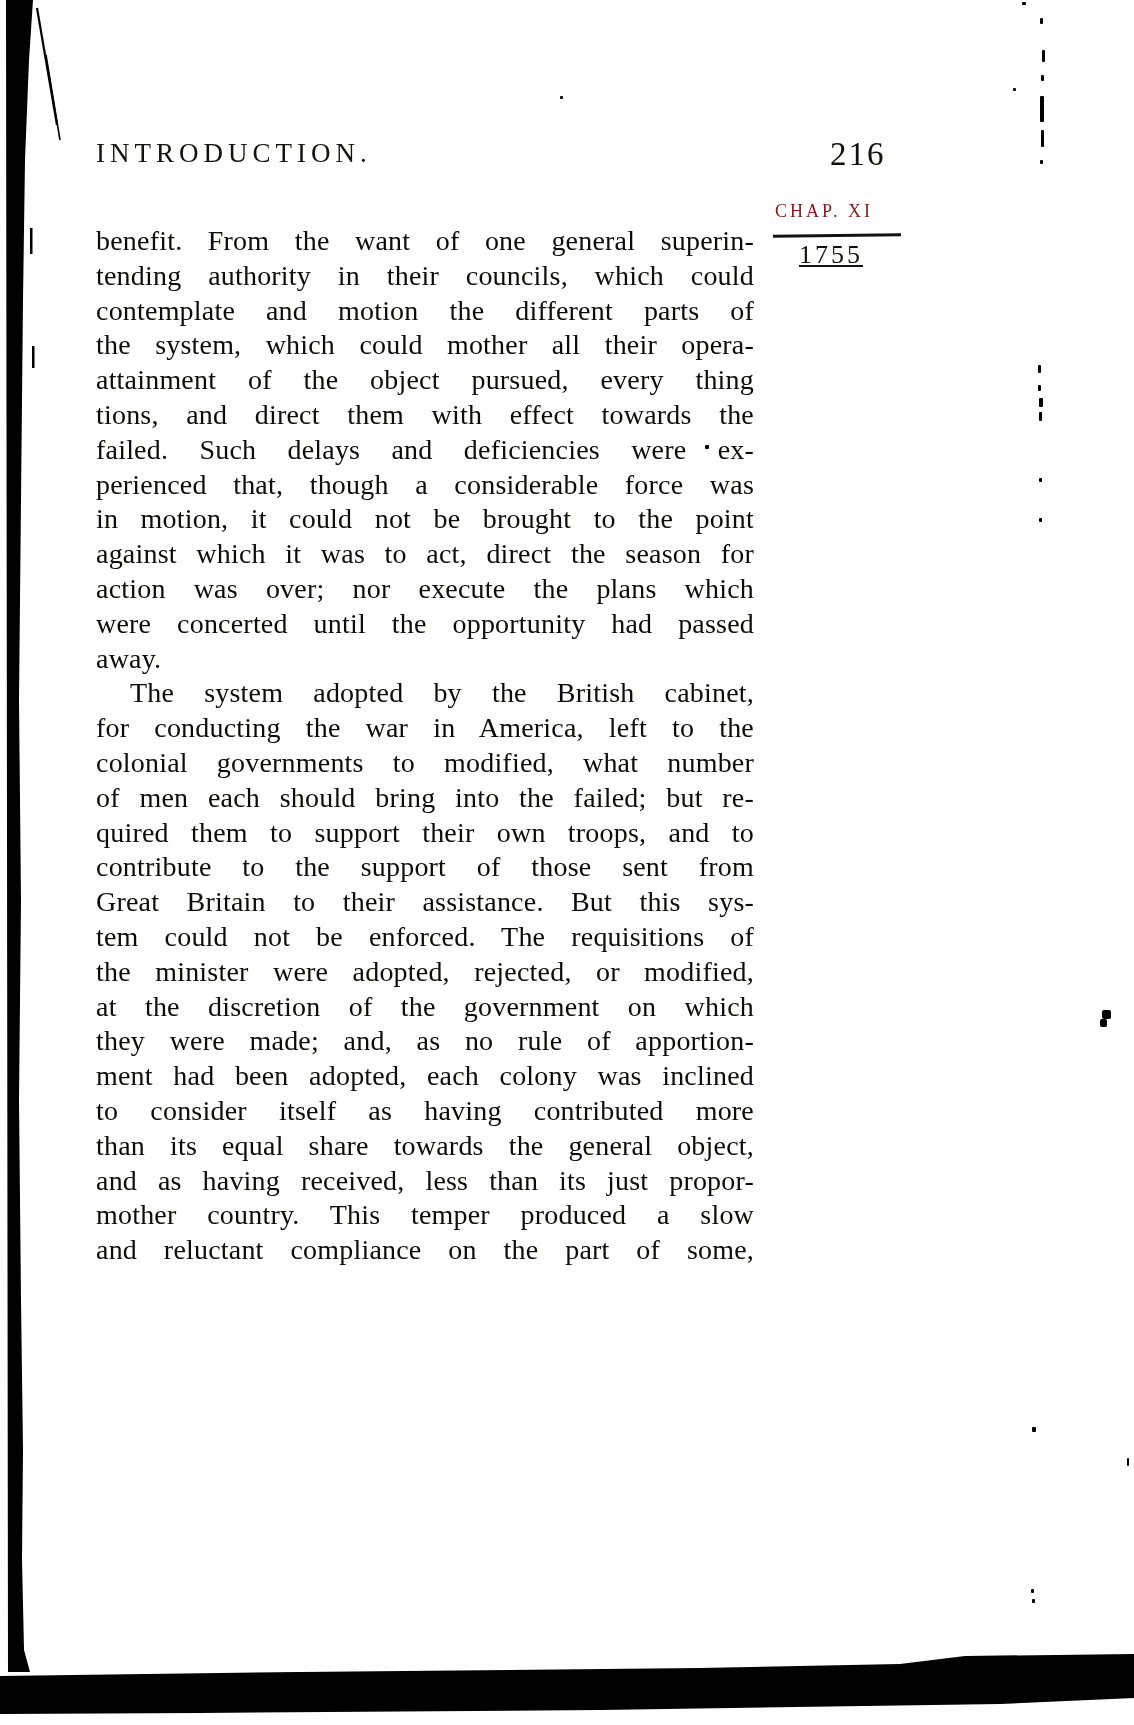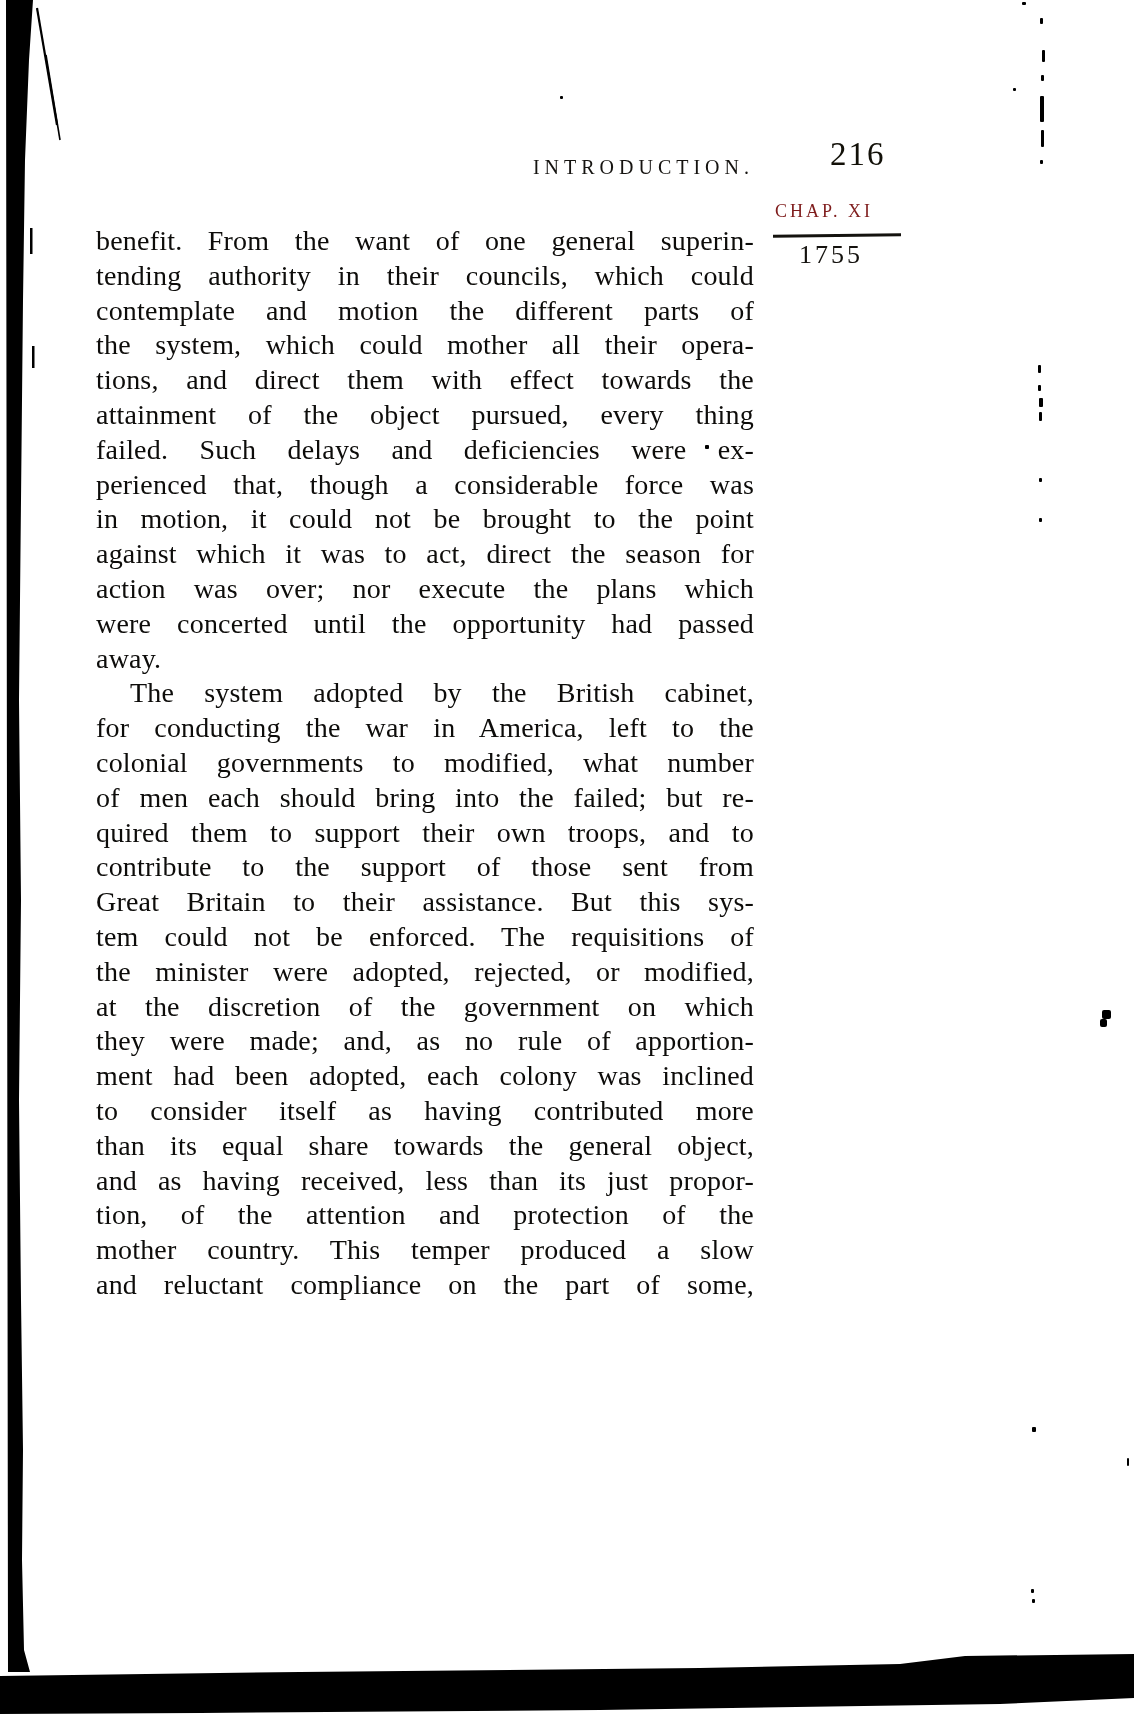--- a/index.html
+++ b/index.html
@@ -6,23 +6,23 @@
   .page{
     position:relative;
     width:1134px;height:1725px;
     background:#ffffff;
     overflow:hidden;
     font-family:"Liberation Serif", serif;
     color:#0d0c0a;
   }
   
   .running-title{
-    position:absolute;left:96px;top:156px;width:658px;
-    text-align:right;
-    font-size:20px;letter-spacing:5px;
+    position:absolute;left:96px;top:138px;width:658px;
+    text-align:left;
+    font-size:27px;letter-spacing:5px;
     color:#151310;
   }
   .page-number{
     position:absolute;left:830px;top:136px;width:70px;
     font-size:33px;letter-spacing:2px;
     color:#121008;
   }
   
   .chapter-note{
     position:absolute;left:775px;top:201px;
@@ -31,20 +31,21 @@
   }
   .chapter-rule{
     position:absolute;left:773px;top:234px;width:128px;height:3px;
     background:#14120e;
     transform:rotate(-0.6deg);
   }
   .year-note{
     position:absolute;left:799px;top:240px;
     font-size:26px;letter-spacing:3px;
     color:#14120e;
+    text-decoration:underline;
   }
   
   .body-text{
     position:absolute;left:96px;top:184px;width:658px;
     font-size:28px;
     margin-top:40px;
   }
   .line{
     line-height:34.8px;height:34.8px;
     text-align:justify;
@@ -86,22 +87,22 @@
 
   <div class="chapter-note">CHAP. XI</div>
   <div class="chapter-rule"></div>
   <div class="year-note">1755</div>
 
   <div class="body-text">
     <div class="line">benefit.  From the want of one general superin-</div>
     <div class="line">tending authority in their councils, which could</div>
     <div class="line">contemplate and motion the different parts of</div>
     <div class="line">the system, which could mother all their opera-</div>
+    <div class="line">attainment of the object pursued, every thing</div>
     <div class="line">tions, and direct them with effect towards the</div>
-    <div class="line">attainment of the object pursued, every thing</div>
     <div class="line">failed.  Such delays and deficiencies were ex-</div>
     <div class="line">perienced that, though a considerable force was</div>
     <div class="line">in motion, it could not be brought to the point</div>
     <div class="line">against which it was to act, direct the season for</div>
     <div class="line">action was over; nor execute the plans which</div>
     <div class="line">were concerted until the opportunity had passed</div>
     <div class="line short">away.</div>
 
     <div class="line indent">The system adopted by the British cabinet,</div>
     <div class="line">for conducting the war in America, left to the</div>
@@ -111,21 +112,20 @@
     <div class="line">contribute to the support of those sent from</div>
     <div class="line">Great Britain to their assistance.  But this sys-</div>
     <div class="line">tem could not be enforced.  The requisitions of</div>
     <div class="line">the minister were adopted, rejected, or modified,</div>
     <div class="line">at the discretion of the government on which</div>
     <div class="line">they were made; and, as no rule of apportion-</div>
     <div class="line">ment had been adopted, each colony was inclined</div>
     <div class="line">to consider itself as having contributed more</div>
     <div class="line">than its equal share towards the general object,</div>
     <div class="line">and as having received, less than its just propor-</div>
-    <div class="line">tion, of the attention and protection of the</div>
     <div class="line">mother country.  This temper produced a slow</div>
     <div class="line">and reluctant compliance on the part of some,</div>
   </div>
 
   <div class="speck" style="left:1022px;top:2px;width:4px;height:3px;"></div>
   <div class="speck" style="left:1040px;top:18px;width:3px;height:6px;"></div>
   <div class="speck" style="left:1042px;top:50px;width:3px;height:12px;"></div>
   <div class="speck" style="left:1041px;top:75px;width:3px;height:6px;"></div>
   <div class="speck" style="left:1040px;top:96px;width:4px;height:26px;"></div>
   <div class="speck" style="left:1041px;top:130px;width:3px;height:17px;"></div>

